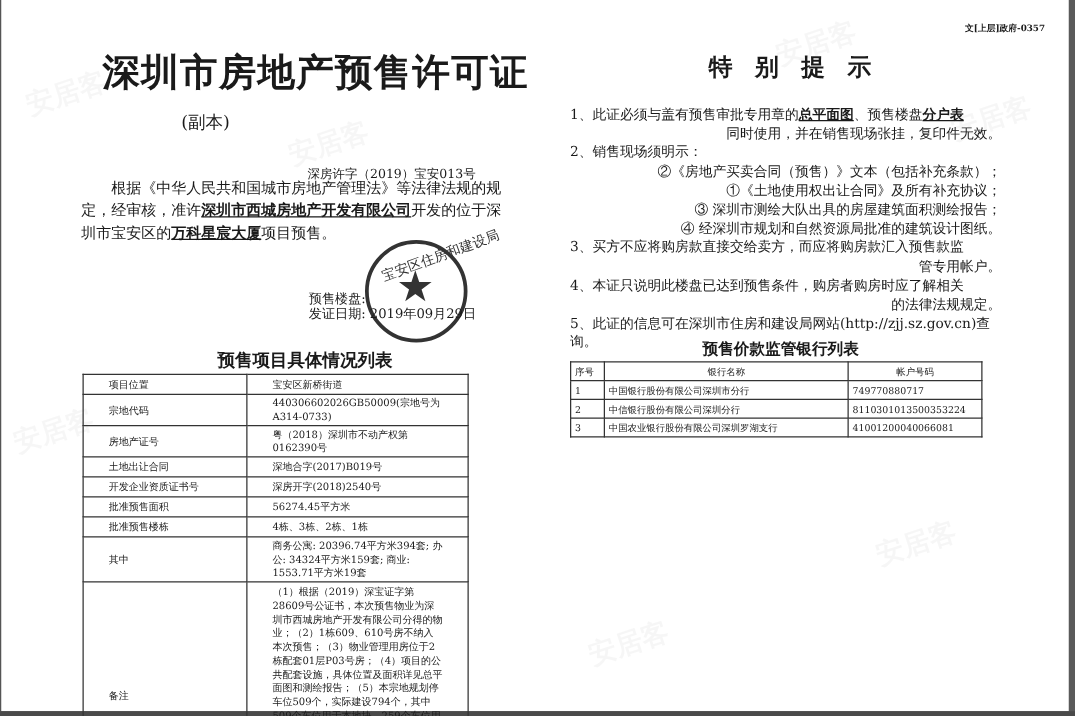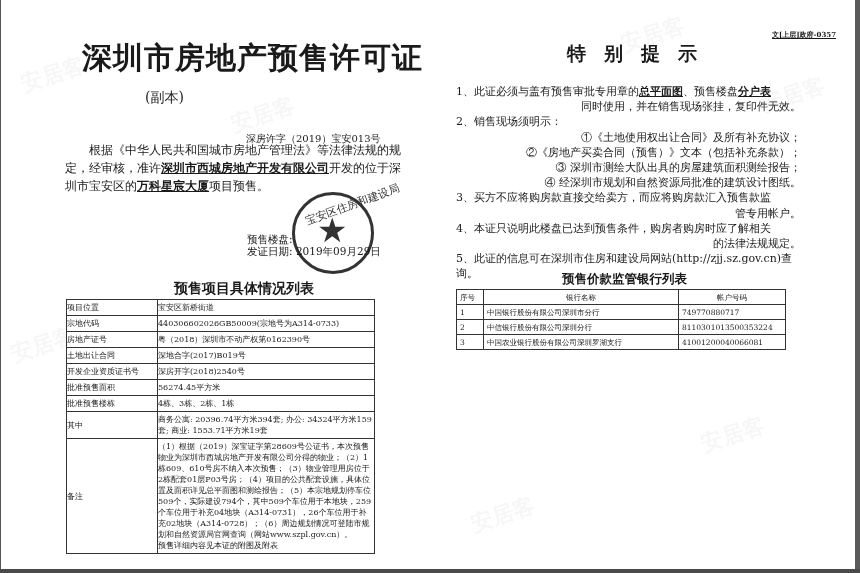--- a/index.html
+++ b/index.html
@@ -14,25 +14,25 @@
   .permitno { position:absolute; left:246px; top:132px; font-size:10px; }
   .body-para { position:absolute; left:65px; top:141px; width:345px; font-size:12px; line-height:18px; text-indent:2em; }
   .body-para u { text-decoration:underline; font-weight:bold; }
   .issue { position:absolute; left:247px; top:233px; font-size:10.5px; line-height:12px; }
   .stamp { position:absolute; left:292px; top:192px; width:76px; height:76px; border:3px solid #333; border-radius:50%; }
   .stamp-star { position:absolute; left:22px; top:18px; font-size:34px; line-height:34px; color:#333; }
   .stamp-text { position:absolute; left:8px; top:2px; font-size:11px; color:#333; transform:rotate(-20deg); white-space:nowrap; }
 
   .tbl-title { position:absolute; left:174px; top:280px; font-size:14px; font-weight:bold; font-family:"DejaVu Sans", sans-serif; }
   table.proj { position:absolute; left:66px; top:299px; width:309px; border-collapse:collapse; font-size:8px; }
-  table.proj td { border:1px solid #333; padding:1px 0; height:13px; line-height:11px; vertical-align:middle; }
+  table.proj td { border:1px solid #333; padding:1px 20px; height:13px; line-height:11px; vertical-align:middle; }
   table.proj td.k { width:90px; }
   table.proj td.v { line-height:11px; }
 
-  .tips-ref { position:absolute; left:772px; top:30px; font-size:7px; font-weight:bold;text-decoration:underline; }
+  .tips-ref { position:absolute; left:772px; top:18px; font-size:7px; font-weight:bold; }
   .tips-title { position:absolute; left:567px; top:41px; font-size:19px; font-weight:bold; letter-spacing:18px; }
   .tips { position:absolute; left:456px; top:84px; width:345px; font-size:11px; line-height:15.2px; }
   .tips div { white-space:nowrap; }
   .tips .ind { padding-left:9px;text-align:right; }
   .tips u { text-decoration:underline; font-weight:bold; }
 
   .bank-title { position:absolute; left:562px; top:271px; font-size:12.5px; font-weight:bold; font-family:"DejaVu Sans", sans-serif; }
   table.bank { position:absolute; left:456px; top:289px; width:330px; border-collapse:collapse; font-size:7.5px; }
   table.bank td { border:1px solid #333; padding:1px 3px; height:12px; line-height:11px; }
   table.bank td.c0 { width:20px; }
@@ -119,22 +119,22 @@
       </tr>
 </tbody>
   </table>
 
 <div class="tips-ref">文[上层]政府-0357</div>
 <div class="tips-title">特别提示</div>
 <div class="tips">
   <div><span>1、此证必须与盖有预售审批专用章的</span><u>总平面图</u><span>、预售楼盘</span><u>分户表</u></div>
   <div class="ind">同时使用，并在销售现场张挂，复印件无效。</div>
   <div>2、销售现场须明示：</div>
+  <div class="ind">②《房地产买卖合同（预售）》文本（包括补充条款）；</div>
   <div class="ind">①《土地使用权出让合同》及所有补充协议；</div>
-  <div class="ind">②《房地产买卖合同（预售）》文本（包括补充条款）；</div>
   <div class="ind">③ 深圳市测绘大队出具的房屋建筑面积测绘报告；</div>
   <div class="ind">④ 经深圳市规划和自然资源局批准的建筑设计图纸。</div>
   <div>3、买方不应将购房款直接交给卖方，而应将购房款汇入预售款监</div>
   <div class="ind">管专用帐户。</div>
   <div>4、本证只说明此楼盘已达到预售条件，购房者购房时应了解相关</div>
   <div class="ind">的法律法规规定。</div>
   <div>5、此证的信息可在深圳市住房和建设局网站(http://zjj.sz.gov.cn)查</div>
   <div>询。</div>
 </div>
 

